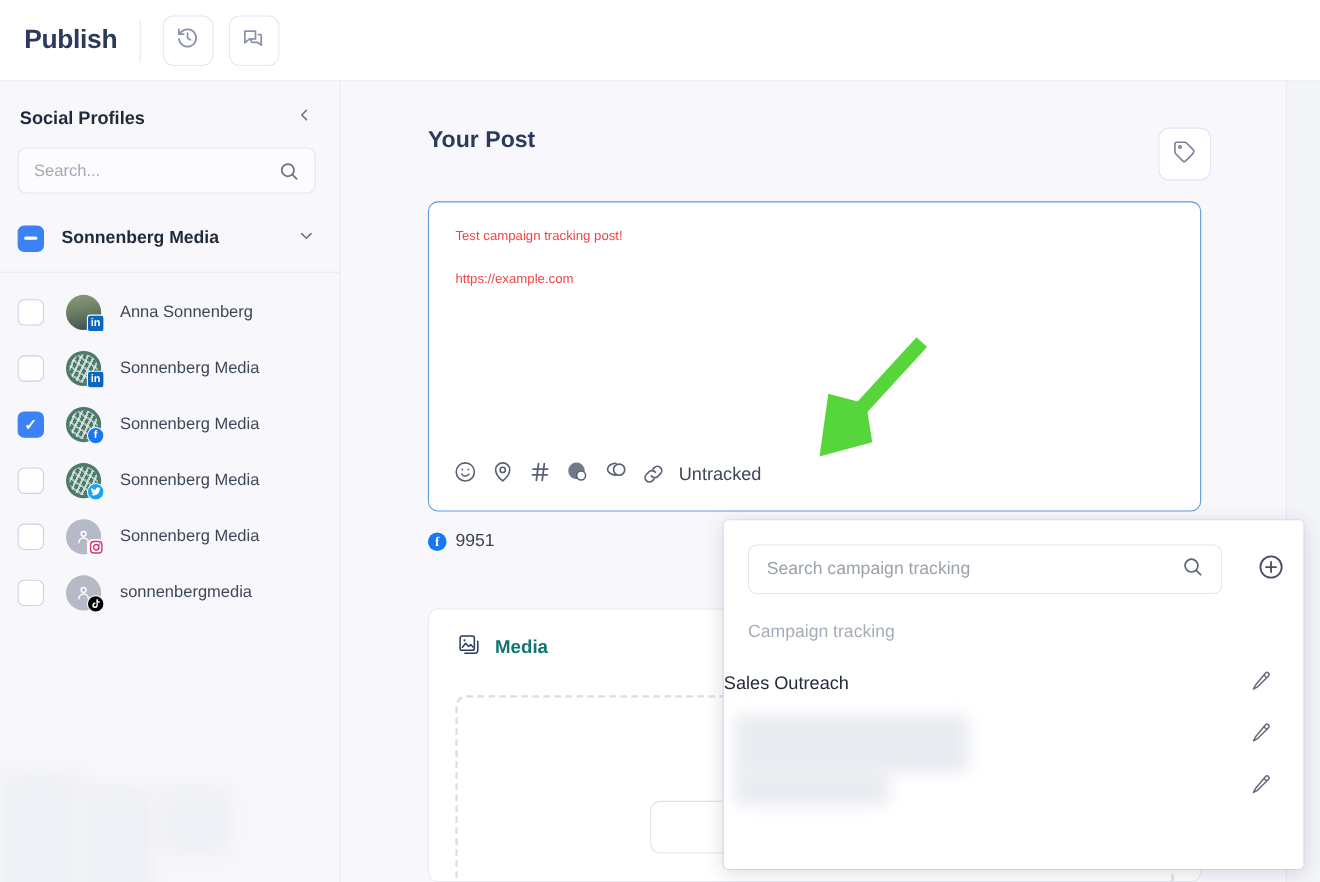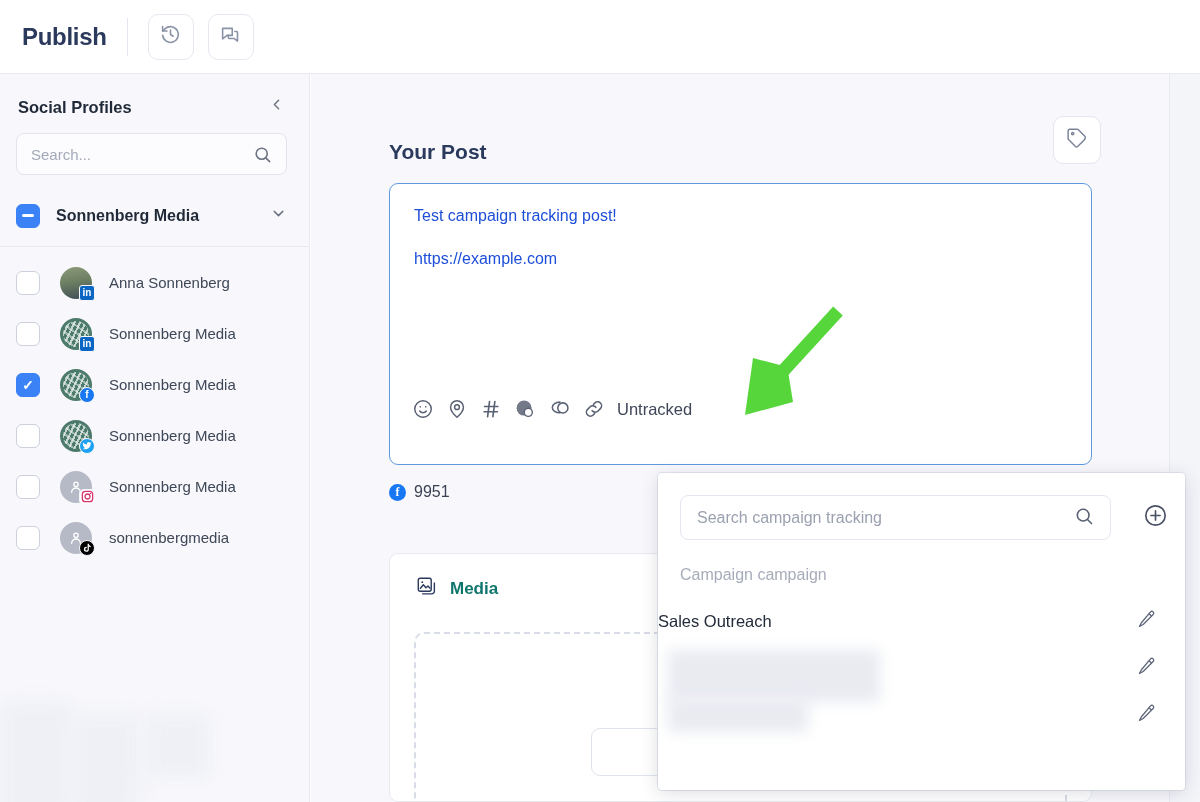--- a/index.html
+++ b/index.html
@@ -110,39 +110,39 @@
   
   .main {
     position: absolute; left: 311px; top: 74px; width: 858px; height: 728px;
     background: #f8f8fc;
   }
   .main-right-edge {
     position: absolute; left: 1169px; top: 74px; width: 31px; height: 728px;
     background: #f4f5f9; border-left: 1px solid #e8eaf0;
   }
   .main-head {
-    display: flex; align-items: flex-end; justify-content: space-between;
+    display: flex; align-items: flex-start; justify-content: space-between;
     padding: 42px 68px 0 78px;
   }
   .page-title { font-size: 21px; font-weight: bold; color: #2b3a5c; }
   .tag-btn {
     width: 48px; height: 48px; border: 1px solid #e3e6ee; border-radius: 10px;
     background: #fff; display: flex; align-items: center; justify-content: center;
     color: #7b8399;
   }
 
   .post-box {
     position: absolute; left: 78px; top: 109px; width: 703px; height: 282px;
     background: #fff; border: 1.5px solid #5d9ae0; border-radius: 9px;
   }
-  .post-text { padding: 24px 0 0 24px; font-size: 16px; color: #1d4ed8; line-height: 1.05; }
+  .post-text { padding: 24px 0 0 24px; font-size: 12px; color: #ef4444; line-height: 1.05; }
   .post-text .line2 { margin-top: 26px; }
   .post-toolbar {
     position: absolute; left: 0; right: 0; bottom: 0; height: 66px;
-    display: flex; align-items: flex-start; padding-left: 22px; gap: 12px;
+    display: flex; align-items: center; padding-left: 22px; gap: 12px;
     color: #58607a;
   }
   .tb-icon { display: flex; align-items: center; color: #5a6174; }
   .untracked-wrap { display: flex; align-items: center; gap: 12px; }
   .untracked-label { font-size: 16.5px; color: #3f4658; }
 
   .counter {
     position: absolute; left: 389px; top: 483px;
     display: flex; align-items: center; gap: 8px;
   }
@@ -490,21 +490,21 @@
         <span>
           <svg width="25" height="25" viewBox="0 0 24 24" fill="none" stroke="currentColor" stroke-width="1.6" stroke-linecap="round">
               <circle cx="12" cy="12" r="9.3"></circle>
               <line x1="12" y1="7.6" x2="12" y2="16.4"></line>
               <line x1="7.6" y1="12" x2="16.4" y2="12"></line>
             </svg>
         </span>
       </span>
     </div>
 
-    <div class="dd-section">Campaign campaign</div>
+    <div class="dd-section">Campaign tracking</div>
 
     <div class="dd-item" style="margin-top:14px;">
       <span class="lbl">Sales Outreach</span>
       <span class="pencil">
         <span>
           <svg width="21" height="21" viewBox="0 0 24 24" fill="none" stroke="currentColor" stroke-width="1.5" stroke-linejoin="round">
               <path d="M16.6 3.3a2.1 2.1 0 0 1 3 3L8.2 17.7 4 19.9l2.2-4.2z"></path>
               <path d="M14.7 5.2l3.1 3.1"></path>
             </svg>
         </span>

